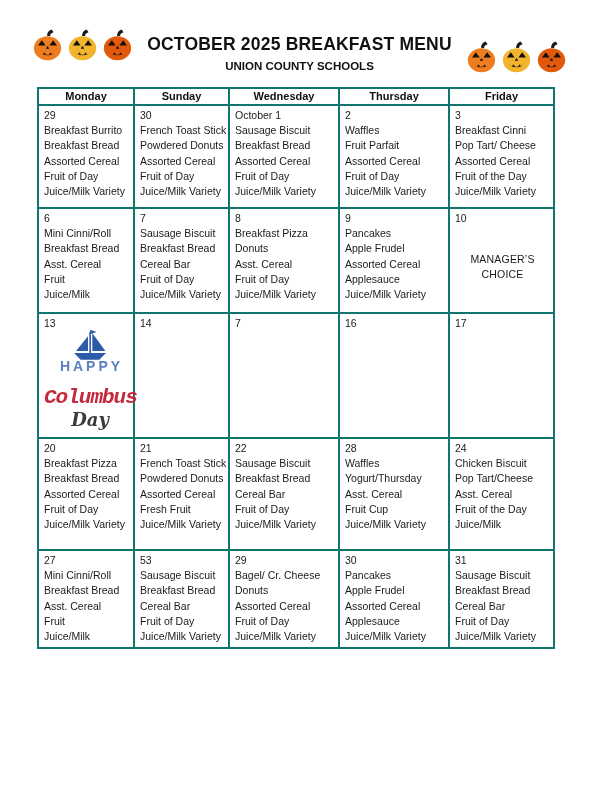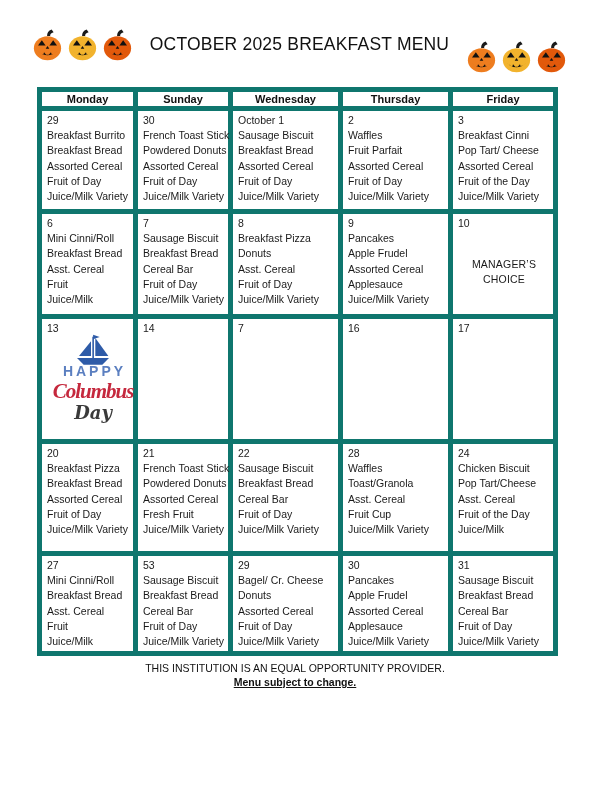--- a/index.html
+++ b/index.html
@@ -7,33 +7,33 @@
   .page {
     width:612px; height:792px; position:relative; margin:0 auto;
     font-family:"Liberation Sans", sans-serif; color:#1a1a1a; background:#fff;
     overflow:hidden;
   }
   
   .header { display:flex; align-items:flex-start; padding:26px 44px 0 31px; }
   .pumpkin-group { display:flex; gap:2px; flex:0 0 auto; }
   .pumpkin-group.right { margin-top:12px; }
   .title-block { flex:1 1 auto; text-align:center; padding-top:8px; }
-  .title { font-size:17.5px; font-weight:normal; letter-spacing:0.2px; color:#111; }
+  .title { font-size:17.5px; font-weight:bold; letter-spacing:0.2px; color:#111; }
   .subtitle { font-size:11.5px; font-weight:bold; margin-top:5px; color:#111; }
   .pumpkin { width:33px; height:38px; }
   .pumpkin .body { fill:var(--pc,#ee7d1f); }
   .pumpkin .stem { fill:var(--pumpkin-stem-color,#1a1a1a); }
   .pumpkin .face { fill:var(--pumpkin-face-color,#111); }
   
   .calendar {
     border-collapse:collapse; table-layout:fixed;
     margin:11px 0 0 37px; width:516px;
     border:2px solid #4d4d4d;
   }
-  .calendar th, .calendar td { border:5px solid #0f766e; vertical-align:top; }
+  .calendar th, .calendar td { border:2px solid #0f766e; vertical-align:top; }
   .calendar th {
     font-size:11px; font-weight:bold; text-align:center;
     height:17px; padding:1px 2px; color:#111;
   }
   .calendar td { padding:2px 3px 2px 5px; font-size:10.5px; line-height:15.2px; }
   tbody tr:nth-child(1) { height:103px; }
   tbody tr:nth-child(2) { height:105px; }
   tbody tr:nth-child(3) { height:125px; }
   tbody tr:nth-child(4) { height:112px;padding-left:12px; }
   tbody tr:nth-child(5) { height:98px; }
@@ -42,22 +42,22 @@
   .managers-choice { text-align:center; margin-top:26px; letter-spacing:0.2px; }
   
   .columbus-wrap { width:92px; text-align:center; margin-top:-2px; }
   .columbus-wrap .boat { width:40px; height:32px; display:block; margin:0 auto; }
   .columbus-wrap .boat path, .columbus-wrap .boat rect { fill:var(--columbus-blue,#2e5ba8); }
   .happy {
     font-size:14px; font-weight:bold; letter-spacing:3px; text-indent:3px;
     color:var(--columbus-happy-blue,#5b7fc0); margin-top:-2px;
   }
   .columbus-script {
-    font-family:Liberation Serif, serif; font-style:italic; font-weight:bold;
-    font-size:21px; color:var(--columbus-red,#c5283d); line-height:22px; margin-top:1px;
+    font-family:Liberation Mono, monospace; font-style:italic; font-weight:bold;
+    font-size:21px; color:var(--columbus-red,#c5283d); line-height:22px; margin-top:13px;
     letter-spacing:-1px;
   }
   .day-script {
     font-family:"DejaVu Serif", serif; font-style:italic; font-weight:bold;
     font-size:18px; color:var(--columbus-day-color,#3a3a3a); line-height:19px; margin-top:1px;
   }
   
   .footer { width:516px; margin:6px 0 0 37px; text-align:center; }
   .footer-line1 { font-size:10.5px; color:#111; }
   .footer-line2 { font-size:10.5px; font-weight:bold; text-decoration:underline; margin-top:2px; color:#111; }
@@ -91,20 +91,21 @@
     <path class="stem" d="M19.5 9 C19.5 5 21 2.6 25 1.2 L27.4 4.4 C24 5.4 23.2 6.6 23.2 9 Z"></path>
     <ellipse class="body" cx="20" cy="24" rx="16.5" ry="14.5"></ellipse>
     <path class="face" d="M8.5 20.5 l4.6 -6.2 4.6 6.2 z"></path>
     <path class="face" d="M22.3 20.5 l4.6 -6.2 4.6 6.2 z"></path>
     <path class="face" d="M17.8 24.5 l2.2 -3.2 2.2 3.2 z"></path>
     <path class="face" d="M8 27 q12 11 24 0 q-3.4 3.4 -7 4.2 l-0.8 -2.4 -2.6 3 q-1.6 0.2 -3.2 0 l-2.6 -3 -0.8 2.4 q-3.6 -0.8 -7 -4.2 z"></path>
   </svg>
 </div>
     <div class="title-block">
       <div class="title">OCTOBER 2025 BREAKFAST MENU</div>
+      <div class="subtitle">UNION COUNTY SCHOOLS</div>
     </div>
     <div class="pumpkin-group right">
   <svg class="pumpkin" viewBox="0 0 40 40" aria-hidden="true" style="--pc: #ee7d1f;">
     <path class="stem" d="M19.5 9 C19.5 5 21 2.6 25 1.2 L27.4 4.4 C24 5.4 23.2 6.6 23.2 9 Z"></path>
     <ellipse class="body" cx="20" cy="24" rx="16.5" ry="14.5"></ellipse>
     <path class="face" d="M8.5 20.5 l4.6 -6.2 4.6 6.2 z"></path>
     <path class="face" d="M22.3 20.5 l4.6 -6.2 4.6 6.2 z"></path>
     <path class="face" d="M17.8 24.5 l2.2 -3.2 2.2 3.2 z"></path>
     <path class="face" d="M8 27 q12 11 24 0 q-3.4 3.4 -7 4.2 l-0.8 -2.4 -2.6 3 q-1.6 0.2 -3.2 0 l-2.6 -3 -0.8 2.4 q-3.6 -0.8 -7 -4.2 z"></path>
   </svg>
@@ -280,21 +281,21 @@
             <div class="date">22</div>
             <div class="menu-line">Sausage Biscuit</div>
             <div class="menu-line">Breakfast Bread</div>
             <div class="menu-line">Cereal Bar</div>
             <div class="menu-line">Fruit of Day</div>
             <div class="menu-line">Juice/Milk Variety</div>
           </td>
           <td>
             <div class="date">28</div>
             <div class="menu-line">Waffles</div>
-            <div class="menu-line">Toast/Granola</div>
+            <div class="menu-line">Yogurt/Thursday</div>
             <div class="menu-line">Asst. Cereal</div>
             <div class="menu-line">Fruit Cup</div>
             <div class="menu-line">Juice/Milk Variety</div>
           </td>
           <td>
             <div class="date">24</div>
             <div class="menu-line">Chicken Biscuit</div>
             <div class="menu-line">Pop Tart/Cheese</div>
             <div class="menu-line">Asst. Cereal</div>
             <div class="menu-line">Fruit of the Day</div>
@@ -339,18 +340,14 @@
             <div class="menu-line">Sausage Biscuit</div>
             <div class="menu-line">Breakfast Bread</div>
             <div class="menu-line">Cereal Bar</div>
             <div class="menu-line">Fruit of Day</div>
             <div class="menu-line">Juice/Milk Variety</div>
           </td>
         </tr>
       </tbody>
   </table>
 
-  <div class="footer">
-    <div class="footer-line1">THIS INSTITUTION IS AN EQUAL OPPORTUNITY PROVIDER.</div>
-    <div class="footer-line2">Menu subject to change.</div>
-  </div>
 
 </div>
 
 </body></html>

